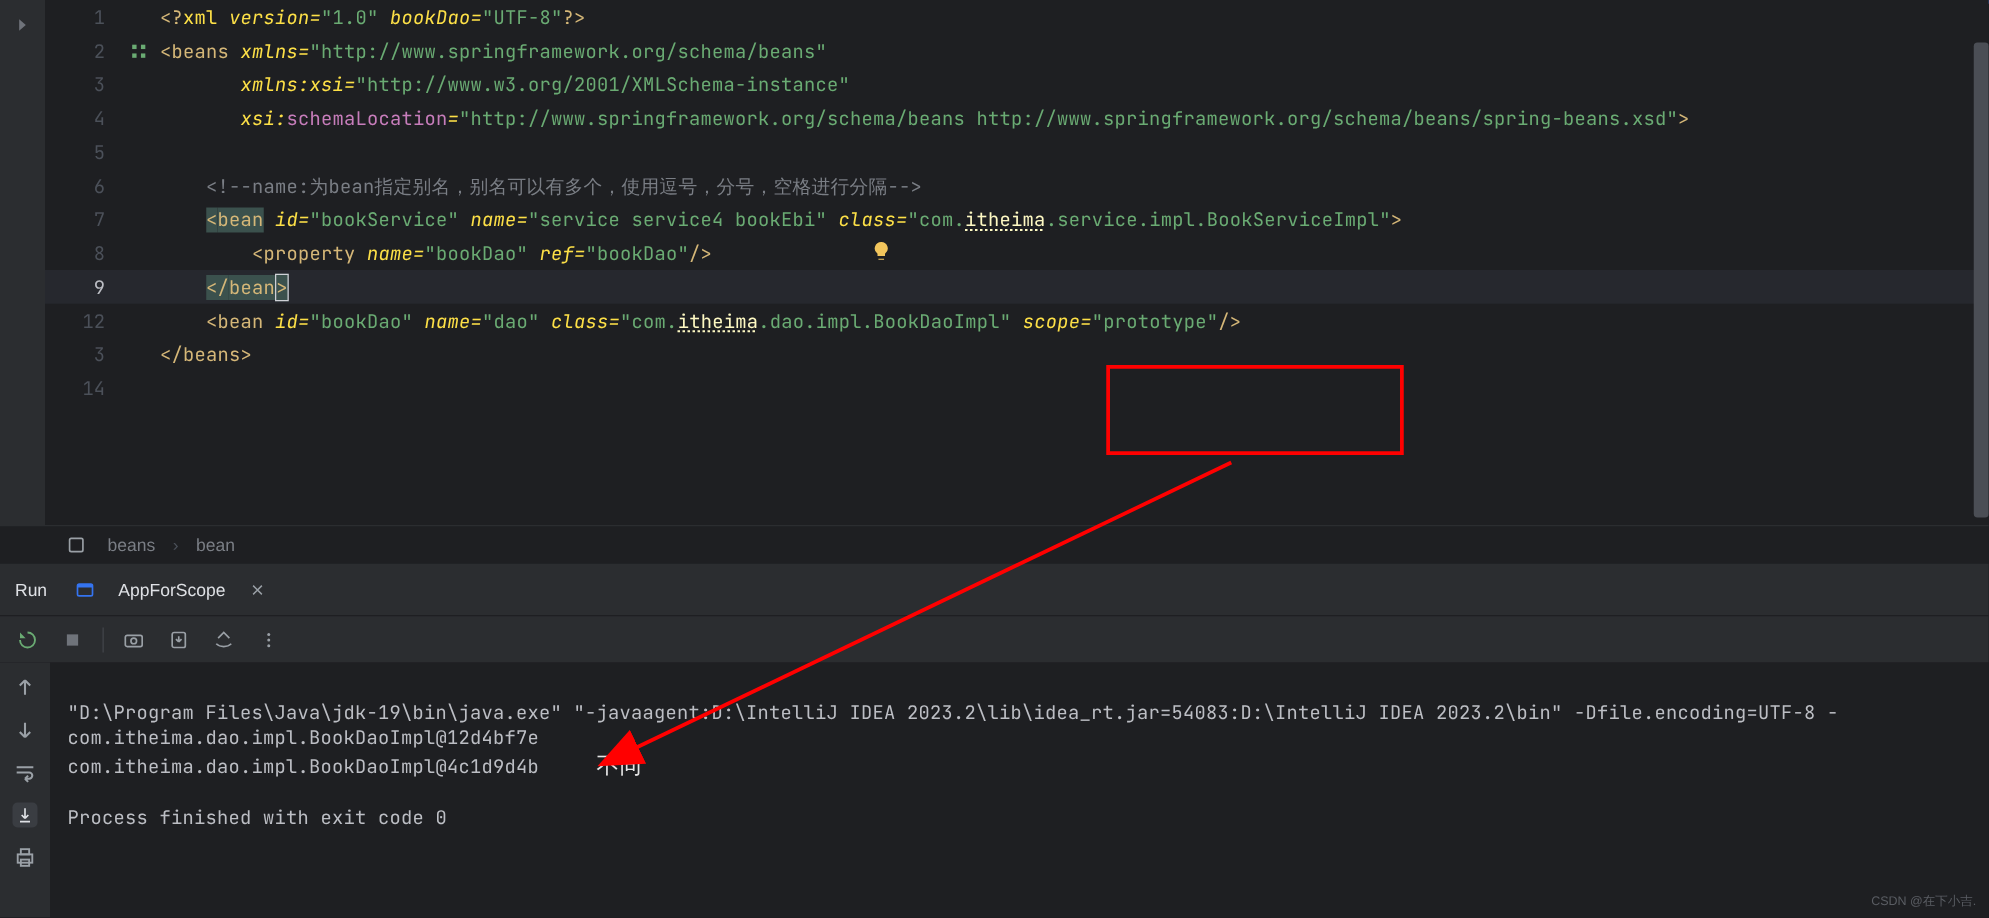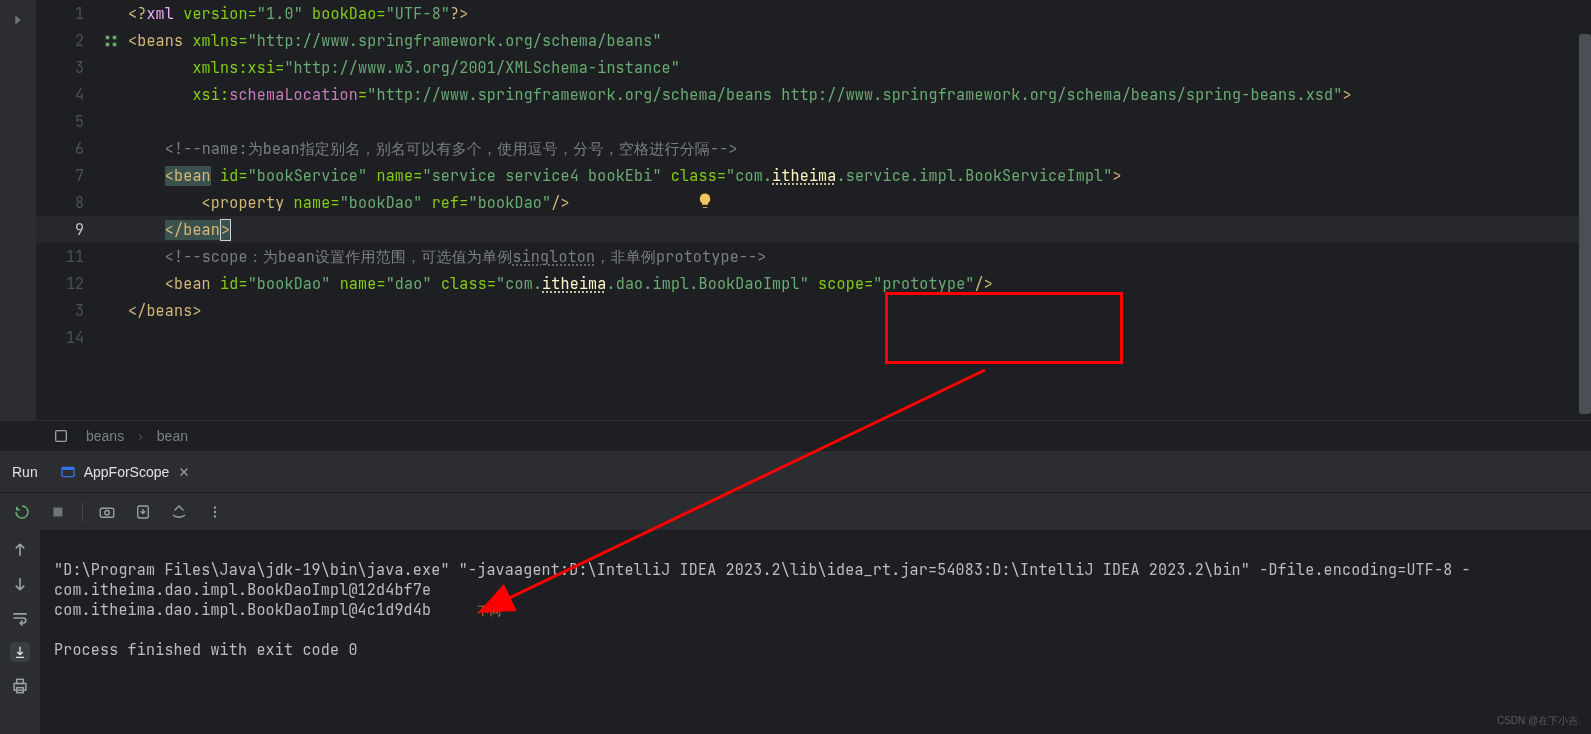--- a/index.html
+++ b/index.html
@@ -17,23 +17,23 @@
   .code-area { flex: 1; position: relative; background: #1e1f22; }
   .line { display: flex; height: 27px; align-items: center; position: relative; }
   .gutter { width: 60px; text-align: right; padding-right: 12px; color: #4b5059; font-size:15px; user-select:none; }
   .gutter.current { color: #bcbec4; }
   .gmarker { width: 30px; display:flex; align-items:center; justify-content:center; }
   .gmarker svg { width:14px; height:14px; }
   .code { white-space: pre; font-size: 15px; letter-spacing: 0.2px; padding-left: 2px;}
   .current-line { background: #26282e; }
 
   
-  .pi   { color: #f0abfc; text-align: center; }    
+  .pi   { color: #fde047; text-align: center; }    
   .tag  { color: #d5b778; }    
-  .attr { color: #84cc16; }    
+  .attr { color: #fde047; font-style: italic; }    
   .str  { color: #6aab73; }    
   .pkg  { color: #fef9c3; }    
   .cmt  { color: #7a7e85; }    
   .punc { color: #d5b778; }
   .purple { color: #c77dbb; }
   .ul   { text-decoration: underline dotted; text-underline-offset: 3px;}
   .hl-tag { background: #3b514d; }
   .cursor-box { border:1px solid #ced0d6; }
 
   
@@ -45,38 +45,38 @@
   .arrow-svg { position:absolute; pointer-events:none; }
 
   
   .breadcrumb { height: 32px; display:flex; align-items:center; gap:14px; padding-left:50px; background:#1e1f22; border-top:1px solid #2b2d30; border-bottom:1px solid #2b2d30; color:#7a7e85; font-size:14px; font-family: -apple-system, "Segoe UI", sans-serif;}
   .breadcrumb .sep { color:#4b5059; }
   .bc-tool { width:22px; height:22px; display:flex; align-items:center; justify-content:center; }
 
   
   .run-header { height: 40px; display:flex; align-items:center; padding:0 12px; background:#2b2d30; gap:16px; font-family: -apple-system, "Segoe UI", sans-serif; font-size:14px;}
   .run-label { color:#dfe1e5; font-weight:500; }
-  .tab { display:flex; align-items:center; gap:8px; color:#dfe1e5; padding:4px 6px;}
+  .tab { display:flex; align-items:center; gap:19px; color:#dfe1e5; padding:4px 6px;}
   .tab-icon { width:16px; height:16px; }
   .tab-close { width:14px; height:14px; }
 
   .run-toolbar { height:38px; display:flex; align-items:center; padding:0 10px; gap:12px; background:#2b2d30; border-top:1px solid #1e1f22;}
   .tool-btn { width:24px; height:24px; display:flex; align-items:center; justify-content:center; color:#9aa0a6; }
   .tool-btn svg { width:18px; height:18px; fill: currentColor; }
   .tool-sep { width:1px; height:20px; background:#43454a; }
 
   .console-wrap { display:flex; height: 204px; background:#1e1f22; }
   .console-rail { width:40px; background:#2b2d30; display:flex; flex-direction:column; align-items:center; padding-top:10px; gap:14px;}
   .console-rail .ico { width:20px; height:20px; color:#9aa0a6; }
   .console { flex:1; padding:10px 14px; white-space:pre; font-size:15px; letter-spacing:0.2px; color:#bcbec4; overflow:hidden;}
   .console .out { color:#bcbec4; }
 
   .watermark { position:absolute; right:10px; bottom:6px; color:#5a5d63; font-family: -apple-system, sans-serif; font-size:10px;}
 
-  .red-note { color:#f97316; font-family: "PingFang SC","Microsoft YaHei", sans-serif; font-size:12px;}
+  .red-note { color:#e5e5e5; font-family: "PingFang SC","Microsoft YaHei", sans-serif; font-size:18px;}
 
   .blue-strip { position:absolute; top:0; right:0; height:3px; width:230px; background:#3574f0; }
   .scrollbar-track { position:absolute; top:34px; right:0; width:13px; height:380px; }
   .scrollbar-thumb { position:absolute; right:0; width:12px; background:#4b4e55; border-radius:3px;}
 </style>
 </head>
 <body>
 
 <div class="editor-wrap">
   <div class="blue-strip"></div>
@@ -149,25 +149,20 @@
       </span>
     </div>
 
     <div class="line current-line">
       <div class="gutter current">9</div>
       <div class="gmarker"></div>
       <div class="code"><span>    </span><span class="punc hl-tag">&lt;/</span><span class="tag hl-tag">bean</span><span class="punc hl-tag cursor-box">&gt;</span></div>
     </div>
 
 
-    <div class="line">
-      <div class="gutter">11</div>
-      <div class="gmarker"></div>
-      <div class="code"><span>    </span><span class="cmt">&lt;!--</span><span class="cmt">scope：为bean设置作用范围，可选值为单例</span><span class="cmt ul">singloton</span><span class="cmt">，非单例prototype</span><span class="cmt">--&gt;</span></div>
-    </div>
 
     <div class="line">
       <div class="gutter">12</div>
       <div class="gmarker"></div>
       <div class="code"><span>    </span><span class="punc">&lt;</span><span class="tag">bean</span><span class="attr"> id</span><span class="attr">=</span><span class="str">"bookDao"</span><span class="attr"> name</span><span class="attr">=</span><span class="str">"dao"</span><span class="attr"> class</span><span class="attr">=</span><span class="str">"com.</span><span class="pkg ul">itheima</span><span class="str">.dao.impl.BookDaoImpl"</span><span class="attr"> scope</span><span class="attr">=</span><span class="str">"prototype"</span><span class="punc">/&gt;</span></div>
     </div>
 
     <div class="line">
       <div class="gutter">3</div>
       <div class="gmarker"></div>

